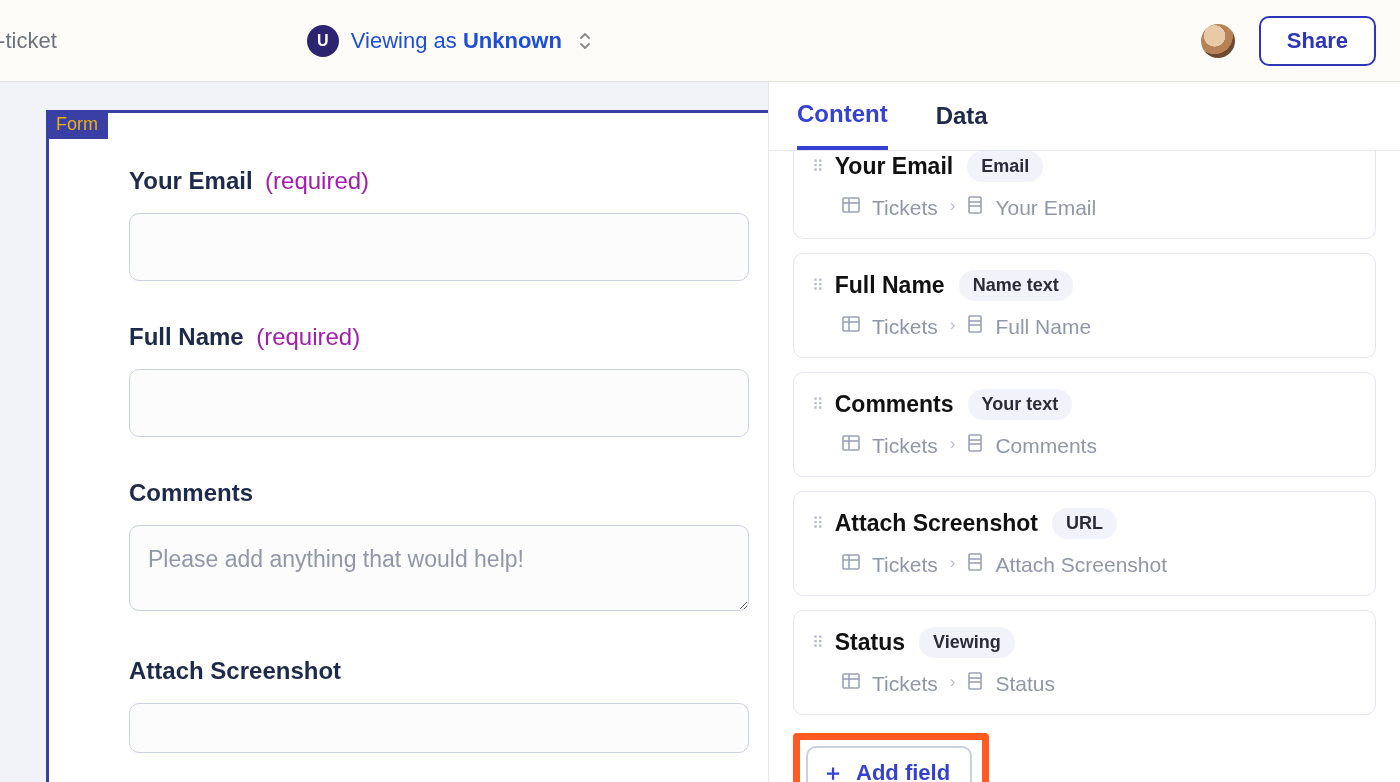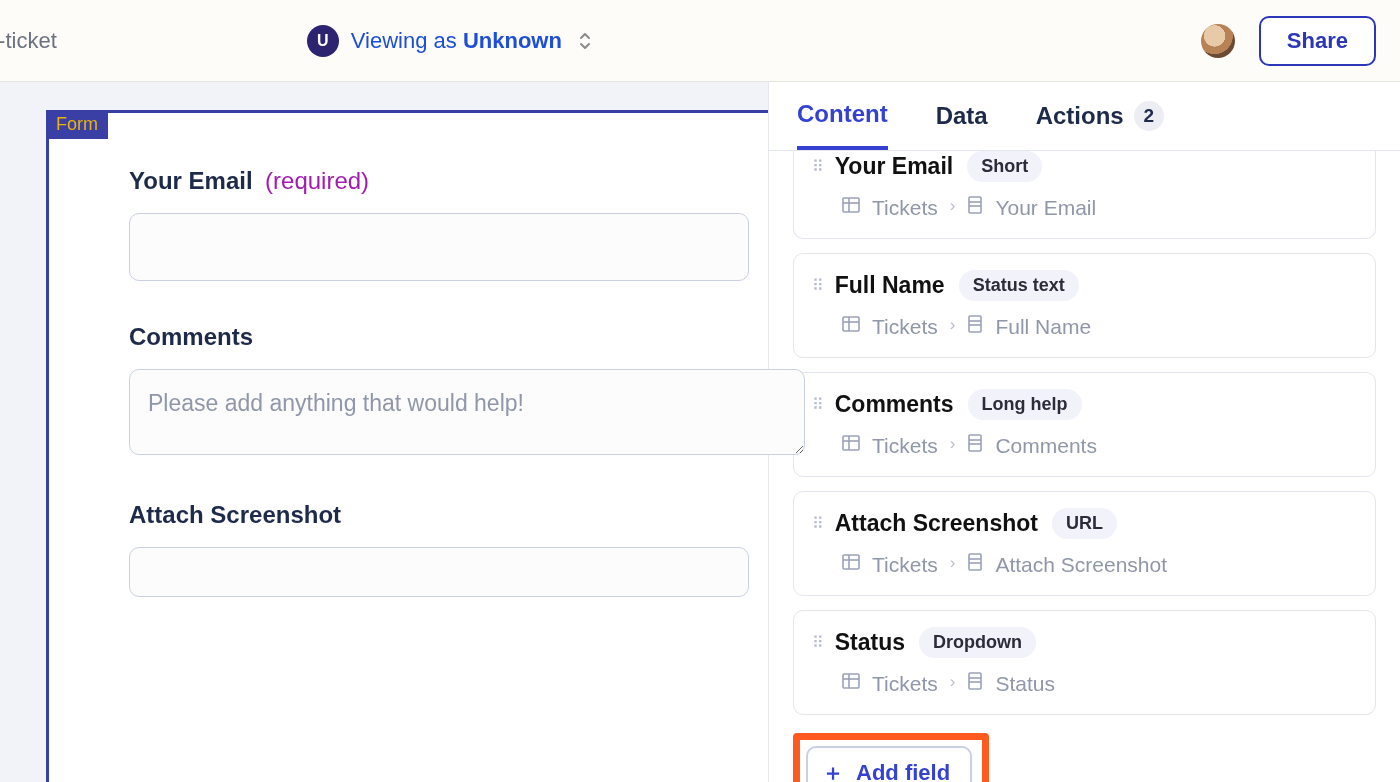--- a/index.html
+++ b/index.html
@@ -101,21 +101,21 @@
     width:620px;
     height:68px;
     border:1px solid #c9d0de;
     background:#fcfcfd;
     border-radius:10px;
     font-size:22px;
     padding:0 18px;
   }
   .text-area {
     margin-top:18px;
-    width:676px;
+    width:620px;
     height:86px;
     border:1px solid #c9d0de;
     background:#fcfcfd;
     border-radius:10px;
     font-size:23px;
     padding:20px 18px 0 18px;
     resize:both;
     font-family:inherit;
     color:#222;
   }
@@ -230,51 +230,52 @@
   <div class="canvas-wrap">
     <div class="form-tag">Form</div>
     <div class="form-card">
 
       <div class="field-block">
         <span class="field-label">Your Email</span>
         <span class="req">(required)</span><br>
         <input class="text-input" placeholder="" style="">
       </div>
 
+      <div class="field-block">
+        <span class="field-label">Full Name</span>
+        <span class="req">(required)</span><br>
+        <input class="text-input" placeholder="" style="">
+      </div>
 
       <div class="field-block">
         <span class="field-label">Comments</span><br>
         <textarea class="text-area" placeholder="Please add anything that would help!" style=""></textarea>
       </div>
 
       <div class="field-block">
         <span class="field-label">Attach Screenshot</span><br>
         <input class="text-input" style="height: 50px;" placeholder="">
       </div>
 
     </div>
   </div>
 
   <div class="panel">
     <div class="tabs">
       <div class="tab active">Content</div>
       <div class="tab">Data</div>
-      <div class="tab">
-        <span>Actions</span>
-        <span class="tab-badge">2</span>
-      </div>
     </div>
 
     <div class="panel-body">
       
       <div class="field-card first">
         <div class="fc-row1">
           <span class="drag-dots">⠿</span>
           <span class="fc-name">Your Email</span>
-          <span class="type-pill">Short</span>
+          <span class="type-pill">Email</span>
         </div>
         <div class="fc-row2">
           <span class="mini-icon">
               <svg width="18" height="18" viewBox="0 0 18 18">
                 <rect x="1" y="2" width="16" height="14" rx="1" stroke="#9aa2b8" stroke-width="1.6" fill="none"></rect>
                 <line x1="1" y1="7" x2="17" y2="7" stroke="#9aa2b8" stroke-width="1.6"></line>
                 <line x1="7" y1="2" x2="7" y2="16" stroke="#9aa2b8" stroke-width="1.6"></line>
               </svg>
             </span>
           <span>Tickets</span>
@@ -287,21 +288,21 @@
               </svg>
             </span>
           <span>Your Email</span>
         </div>
       </div>
 
       <div class="field-card">
         <div class="fc-row1">
           <span class="drag-dots">⠿</span>
           <span class="fc-name">Full Name</span>
-          <span class="type-pill">Status text</span>
+          <span class="type-pill">Name text</span>
         </div>
         <div class="fc-row2">
           <span class="mini-icon">
               <svg width="18" height="18" viewBox="0 0 18 18">
                 <rect x="1" y="2" width="16" height="14" rx="1" stroke="#9aa2b8" stroke-width="1.6" fill="none"></rect>
                 <line x1="1" y1="7" x2="17" y2="7" stroke="#9aa2b8" stroke-width="1.6"></line>
                 <line x1="7" y1="2" x2="7" y2="16" stroke="#9aa2b8" stroke-width="1.6"></line>
               </svg>
             </span>
           <span>Tickets</span>
@@ -314,21 +315,21 @@
               </svg>
             </span>
           <span>Full Name</span>
         </div>
       </div>
 
       <div class="field-card">
         <div class="fc-row1">
           <span class="drag-dots">⠿</span>
           <span class="fc-name">Comments</span>
-          <span class="type-pill">Long help</span>
+          <span class="type-pill">Your text</span>
         </div>
         <div class="fc-row2">
           <span class="mini-icon">
               <svg width="18" height="18" viewBox="0 0 18 18">
                 <rect x="1" y="2" width="16" height="14" rx="1" stroke="#9aa2b8" stroke-width="1.6" fill="none"></rect>
                 <line x1="1" y1="7" x2="17" y2="7" stroke="#9aa2b8" stroke-width="1.6"></line>
                 <line x1="7" y1="2" x2="7" y2="16" stroke="#9aa2b8" stroke-width="1.6"></line>
               </svg>
             </span>
           <span>Tickets</span>
@@ -368,21 +369,21 @@
               </svg>
             </span>
           <span>Attach Screenshot</span>
         </div>
       </div>
 
       <div class="field-card">
         <div class="fc-row1">
           <span class="drag-dots">⠿</span>
           <span class="fc-name">Status</span>
-          <span class="type-pill">Dropdown</span>
+          <span class="type-pill">Viewing</span>
         </div>
         <div class="fc-row2">
           <span class="mini-icon">
               <svg width="18" height="18" viewBox="0 0 18 18">
                 <rect x="1" y="2" width="16" height="14" rx="1" stroke="#9aa2b8" stroke-width="1.6" fill="none"></rect>
                 <line x1="1" y1="7" x2="17" y2="7" stroke="#9aa2b8" stroke-width="1.6"></line>
                 <line x1="7" y1="2" x2="7" y2="16" stroke="#9aa2b8" stroke-width="1.6"></line>
               </svg>
             </span>
           <span>Tickets</span>

